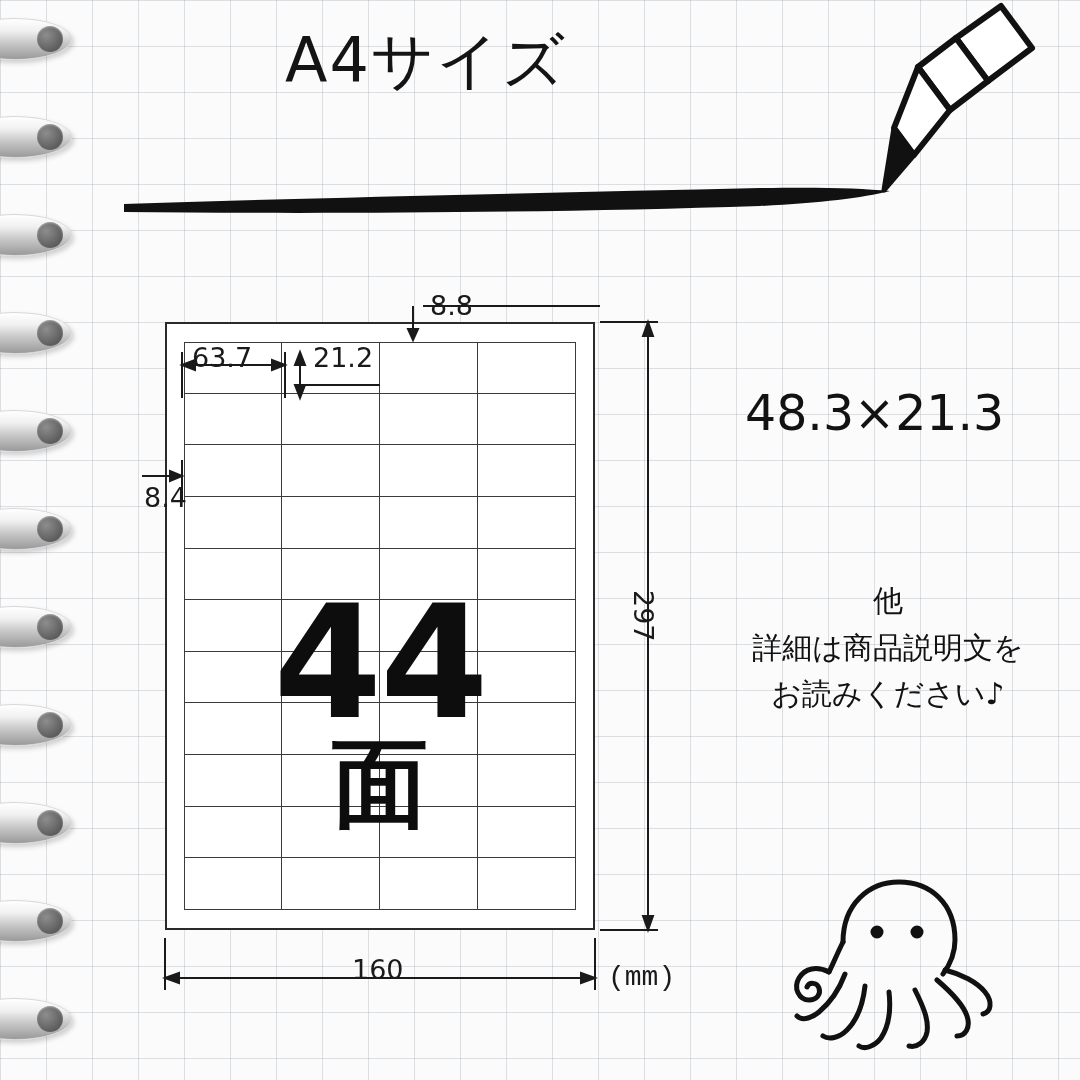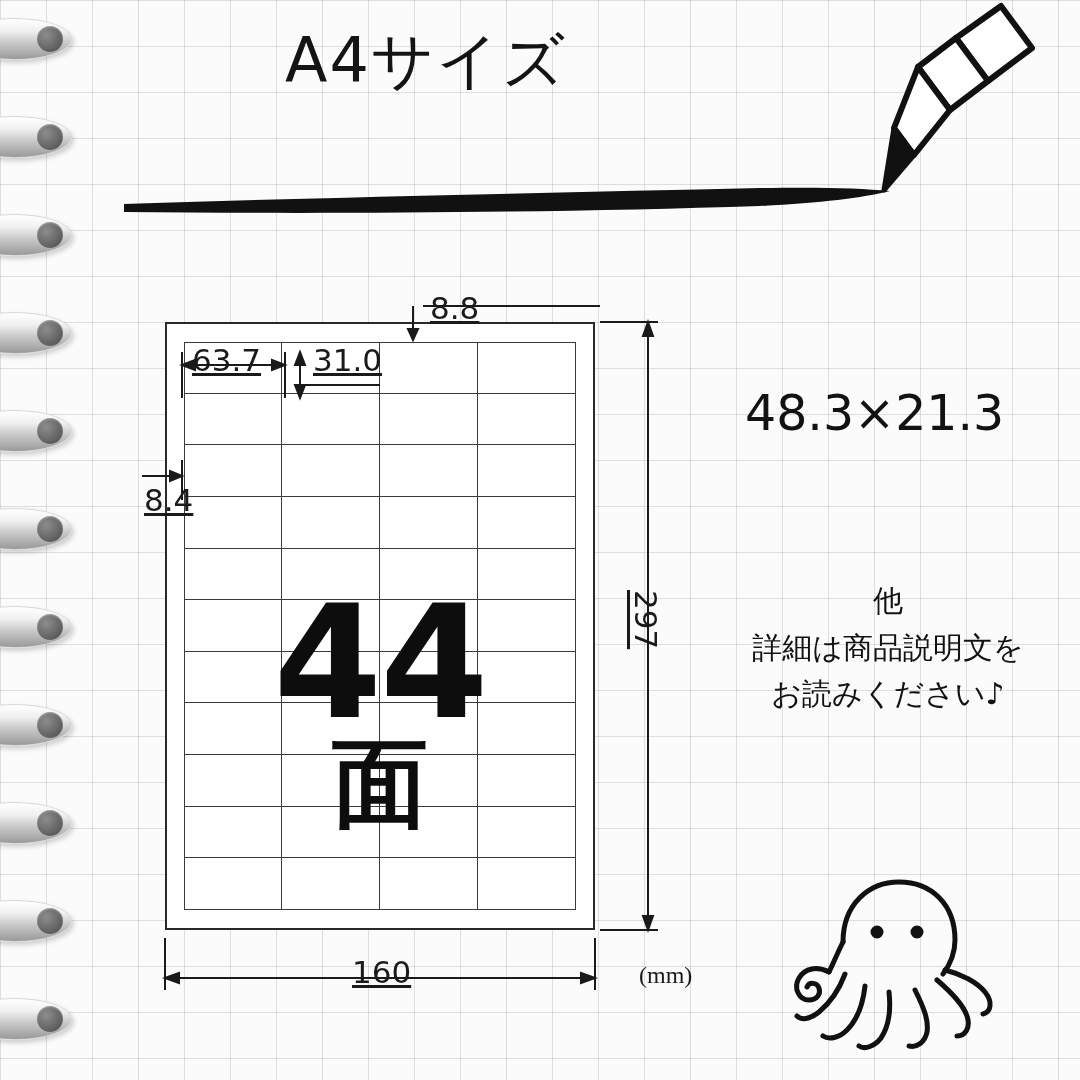--- a/index.html
+++ b/index.html
@@ -141,36 +141,34 @@
     text-align: center;
     font-size: 96px;
     line-height: 1;
     font-weight: 700;
     color: #0d0d0d;
     font-family: "DejaVu Sans", "Liberation Sans", sans-serif;
   }
 
   .dim-text {
     position: absolute;
-    font-size: 31px;
+    font-size: 27px;
     color: #1a1a1a;
     font-family: "DejaVu Sans", "Liberation Sans", sans-serif;
     white-space: nowrap;
-    text-decoration: underline;
   }
   .dim-text.vertical {
     writing-mode: vertical-rl;
     text-orientation: mixed;
   }
   .unit-text {
     position: absolute;
-    font-size: 24px;
+    font-size: 28px;
     color: #1a1a1a;
-    font-family: Liberation Serif, serif;
-    margin-left: 31px;
+    font-family: Liberation Mono, monospace;
   }
 
   
   .size-text {
     position: absolute;
     left: 745px;
     top: 385px;
     font-size: 49px;
     color: #121212;
     font-family: "DejaVu Sans", "Liberation Sans", sans-serif;
@@ -335,21 +333,21 @@
         <line x1="35" y1="688" x2="465" y2="688"></line>
         <path d="M35,688 l14,-5 l0,10 Z" fill="#1a1a1a"></path>
         <path d="M465,688 l-14,-5 l0,10 Z" fill="#1a1a1a"></path>
         <line x1="35" y1="648" x2="35" y2="700"></line>
         <line x1="465" y1="648" x2="465" y2="700"></line>
       </g>
     </svg>
 
     <div class="dim-text" style="left:300px; top:0px;">8.8</div>
     <div class="dim-text" style="left:62px; top:52px;">63.7</div>
-    <div class="dim-text" style="left:183px; top:52px;">31.0</div>
+    <div class="dim-text" style="left:183px; top:52px;">21.2</div>
     <div class="dim-text" style="left:14px; top:192px;">8.4</div>
     <div class="dim-text vertical" style="left:498px; top:300px;">297</div>
     <div class="dim-text" style="left:222px; top:664px;">160</div>
     <div class="unit-text" style="left:478px; top:672px;">(mm)</div>
   </div>
 
   <div class="size-text">48.3×21.3</div>
 
   <div class="note">
     <div>他</div>

